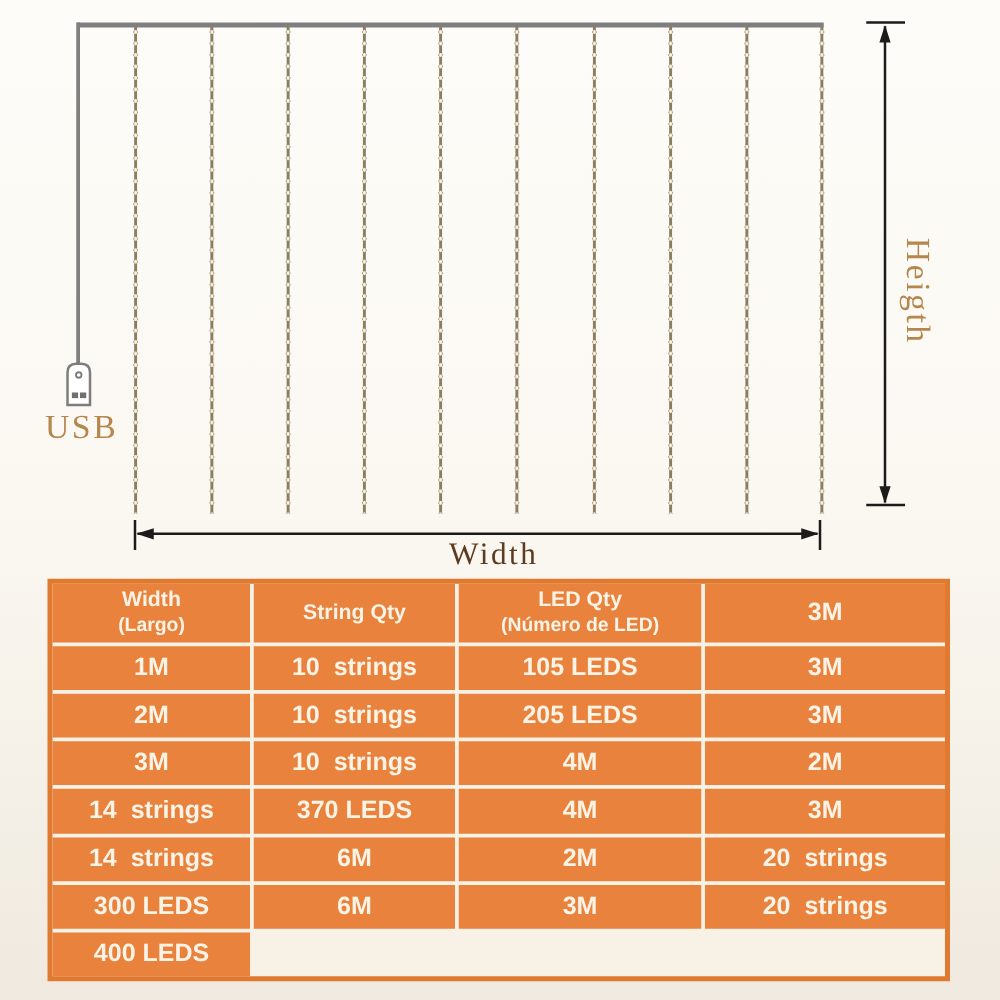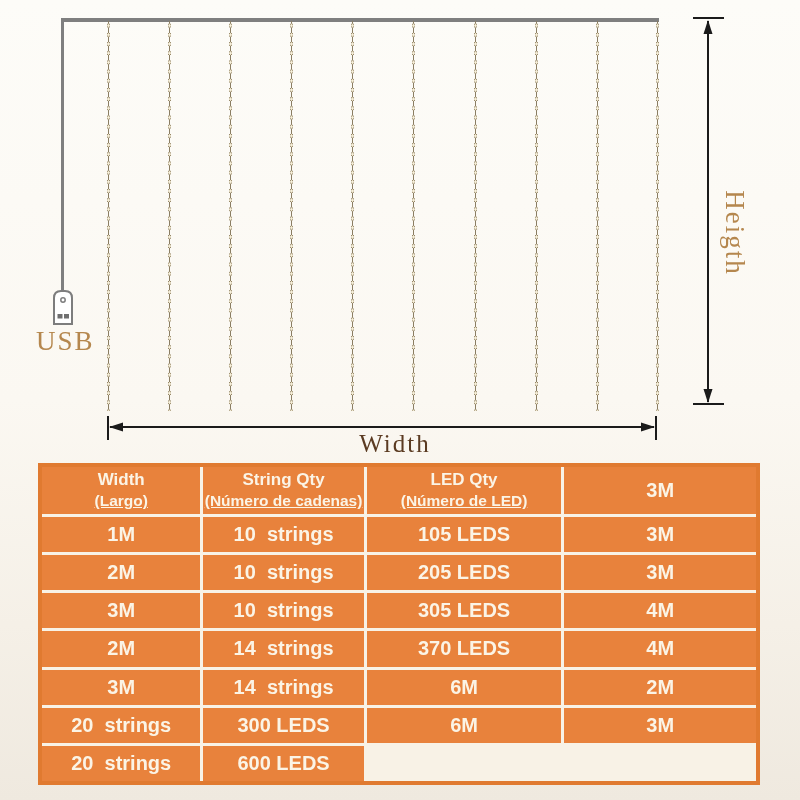--- a/index.html
+++ b/index.html
@@ -34,21 +34,21 @@
     position:absolute;left:38px;top:463px;width:714px;height:314px;
     border:4px solid #e07a30;background:#f8f2e6;
     display:grid;grid-template-columns:162fr 164fr 199fr 196fr;
     grid-template-rows:47px repeat(7,1fr);gap:3px;
   }
   .cell{
     background:#e8823c;color:#fbf4e6;display:flex;flex-direction:column;
     align-items:center;justify-content:center;font-weight:bold;white-space:pre;
   }
   .cell .main{font-size:17px;line-height:1.3;}
-  .cell .sub{font-size:15.5px;line-height:1.3;text-decoration:underline;}
+  .cell .sub{font-size:15.5px;line-height:1.3;}
   .cell.data{font-size:20px;}
 </style>
 </head>
 <body>
 
 <div class="canvas">
 
   <div class="topbar"></div>
   <div class="usb-wire"></div>
 
@@ -96,55 +96,53 @@
   <div class="label height-label">Heigth</div>
 
   <div class="spec-table">
 
     <div class="cell">
       <span class="main">Width</span>
       <span class="sub">(Largo)</span>
     </div>
     <div class="cell">
       <span class="main">String Qty</span>
-      <span class="sub">(Número de cadenas)</span>
     </div>
     <div class="cell">
       <span class="main">LED Qty</span>
       <span class="sub">(Número de LED)</span>
     </div>
 
     <div class="cell data">3M</div>
     <div class="cell data">1M</div>
     <div class="cell data">10  strings</div>
     <div class="cell data">105 LEDS</div>
 
     <div class="cell data">3M</div>
     <div class="cell data">2M</div>
     <div class="cell data">10  strings</div>
     <div class="cell data">205 LEDS</div>
 
     <div class="cell data">3M</div>
     <div class="cell data">3M</div>
     <div class="cell data">10  strings</div>
-    <div class="cell data">305 LEDS</div>
 
     <div class="cell data">4M</div>
     <div class="cell data">2M</div>
     <div class="cell data">14  strings</div>
     <div class="cell data">370 LEDS</div>
 
     <div class="cell data">4M</div>
     <div class="cell data">3M</div>
     <div class="cell data">14  strings</div>
 
     <div class="cell data">6M</div>
     <div class="cell data">2M</div>
     <div class="cell data">20  strings</div>
     <div class="cell data">300 LEDS</div>
 
     <div class="cell data">6M</div>
     <div class="cell data">3M</div>
     <div class="cell data">20  strings</div>
-    <div class="cell data">600 LEDS</div>
+    <div class="cell data">400 LEDS</div>
 
   </div>
 </div>
 
 </body></html>

